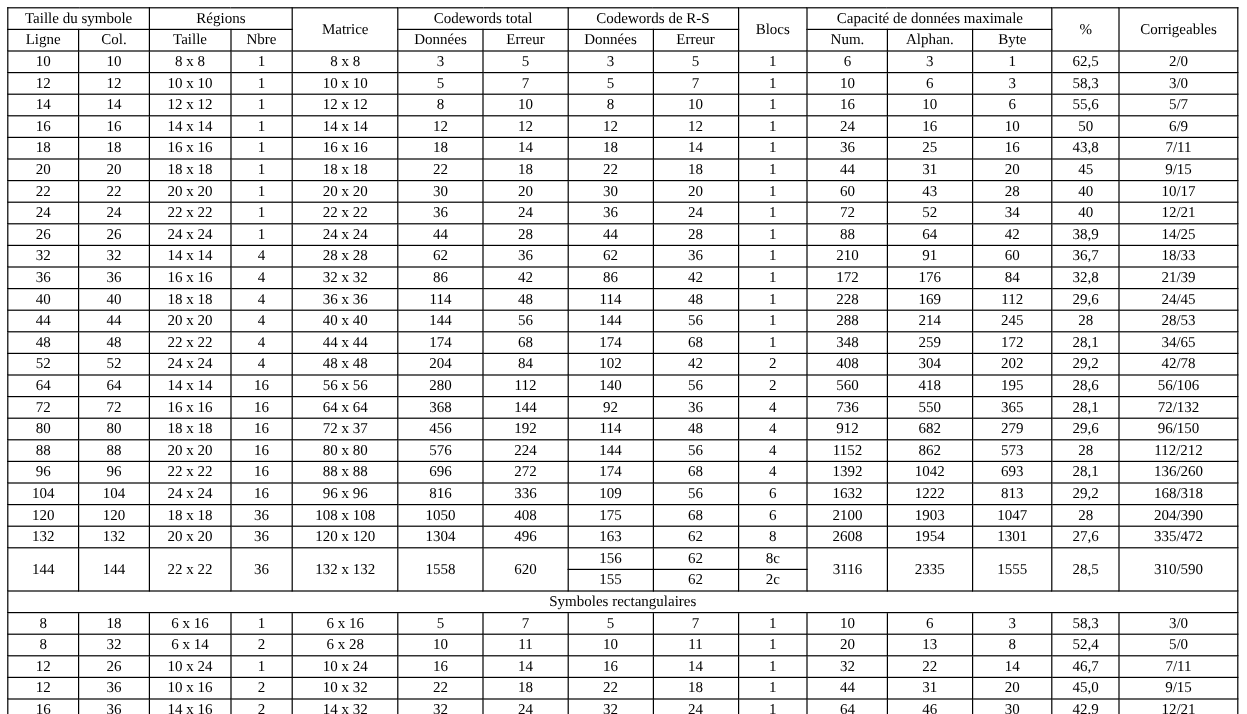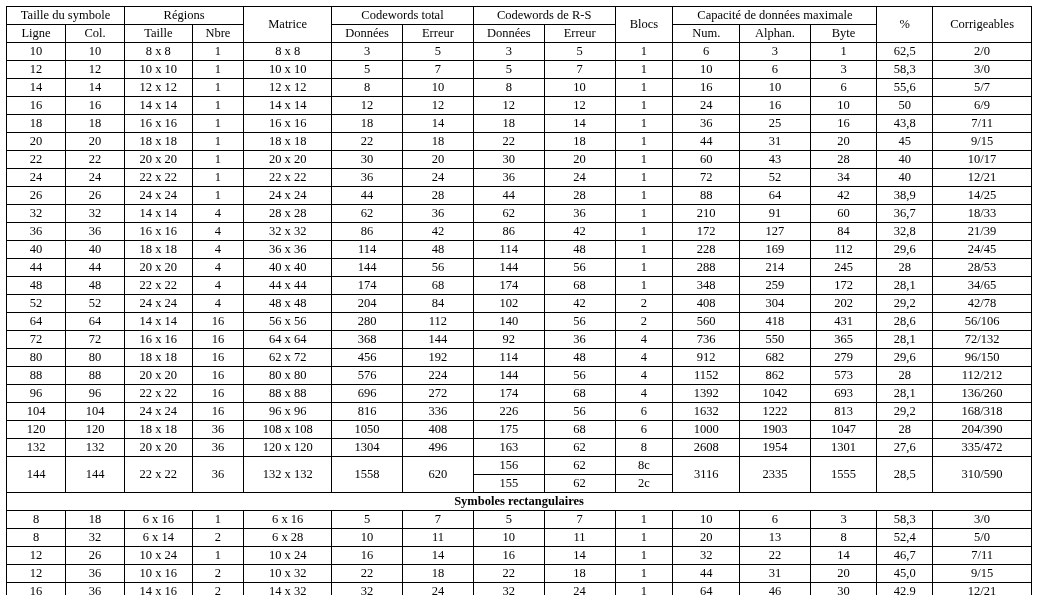--- a/index.html
+++ b/index.html
@@ -19,21 +19,20 @@
     border: 1px solid #000;
     padding: 1px 2px;
     text-align: center;
     font-weight: normal;
     white-space: nowrap;
     overflow: hidden;
   }
   th { font-weight: normal; }
   .sep td {
     padding: 1px 10px;
-    font-weight: bold;
   }
 </style>
 </head>
 <body>
 
 <table>
 <colgroup>
   <col style="width:55px">
       <col style="width:55px">
   <col style="width:63px">
@@ -252,21 +251,21 @@
         <td>36</td>
         <td>16 x 16</td>
         <td>4</td>
         <td>32 x 32</td>
         <td>86</td>
         <td>42</td>
         <td>86</td>
         <td>42</td>
         <td>1</td>
         <td>172</td>
-        <td>127</td>
+        <td>176</td>
         <td>84</td>
         <td>32,8</td>
         <td>21/39</td>
       </tr>
       <tr>
         <td>40</td>
         <td>40</td>
         <td>18 x 18</td>
         <td>4</td>
         <td>36 x 36</td>
@@ -338,21 +337,21 @@
         <td>14 x 14</td>
         <td>16</td>
         <td>56 x 56</td>
         <td>280</td>
         <td>112</td>
         <td>140</td>
         <td>56</td>
         <td>2</td>
         <td>560</td>
         <td>418</td>
-        <td>431</td>
+        <td>195</td>
         <td>28,6</td>
         <td>56/106</td>
       </tr>
       <tr>
         <td>72</td>
         <td>72</td>
         <td>16 x 16</td>
         <td>16</td>
         <td>64 x 64</td>
         <td>368</td>
@@ -364,21 +363,21 @@
         <td>550</td>
         <td>365</td>
         <td>28,1</td>
         <td>72/132</td>
       </tr>
       <tr>
         <td>80</td>
         <td>80</td>
         <td>18 x 18</td>
         <td>16</td>
-        <td>62 x 72</td>
+        <td>72 x 37</td>
         <td>456</td>
         <td>192</td>
         <td>114</td>
         <td>48</td>
         <td>4</td>
         <td>912</td>
         <td>682</td>
         <td>279</td>
         <td>29,6</td>
         <td>96/150</td>
@@ -418,41 +417,41 @@
         <td>136/260</td>
       </tr>
       <tr>
         <td>104</td>
         <td>104</td>
         <td>24 x 24</td>
         <td>16</td>
         <td>96 x 96</td>
         <td>816</td>
         <td>336</td>
-        <td>226</td>
+        <td>109</td>
         <td>56</td>
         <td>6</td>
         <td>1632</td>
         <td>1222</td>
         <td>813</td>
         <td>29,2</td>
         <td>168/318</td>
       </tr>
       <tr>
         <td>120</td>
         <td>120</td>
         <td>18 x 18</td>
         <td>36</td>
         <td>108 x 108</td>
         <td>1050</td>
         <td>408</td>
         <td>175</td>
         <td>68</td>
         <td>6</td>
-        <td>1000</td>
+        <td>2100</td>
         <td>1903</td>
         <td>1047</td>
         <td>28</td>
         <td>204/390</td>
       </tr>
       <tr>
         <td>132</td>
         <td>132</td>
         <td>20 x 20</td>
         <td>36</td>

